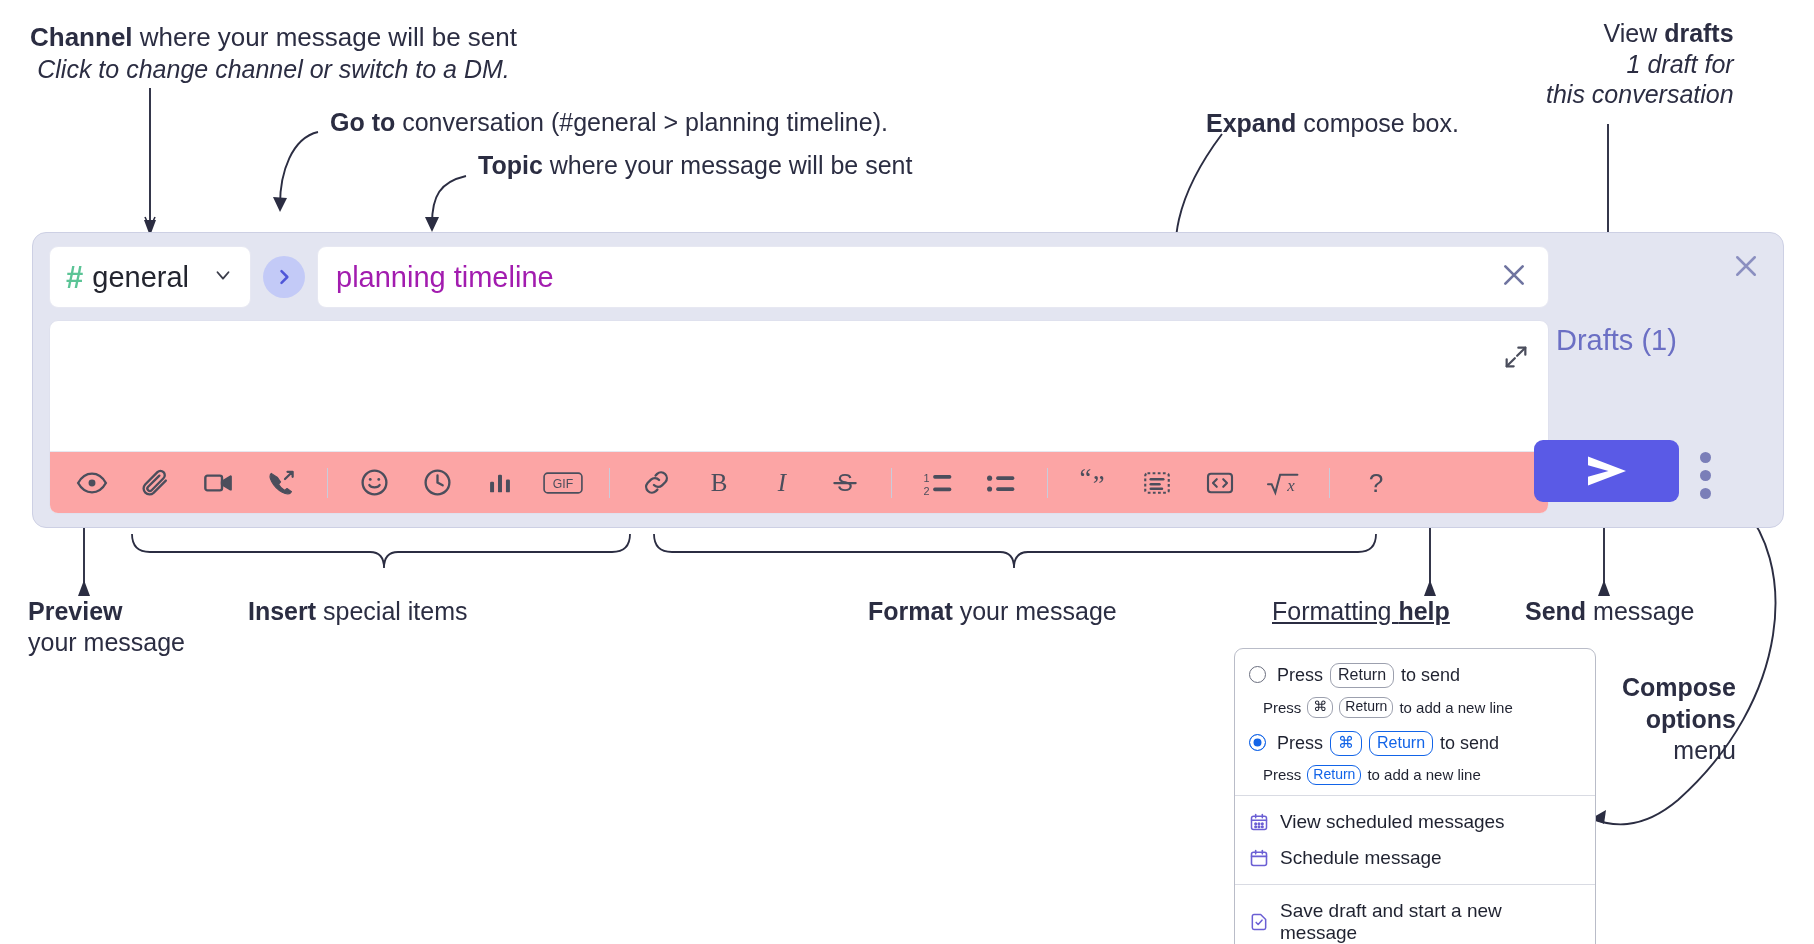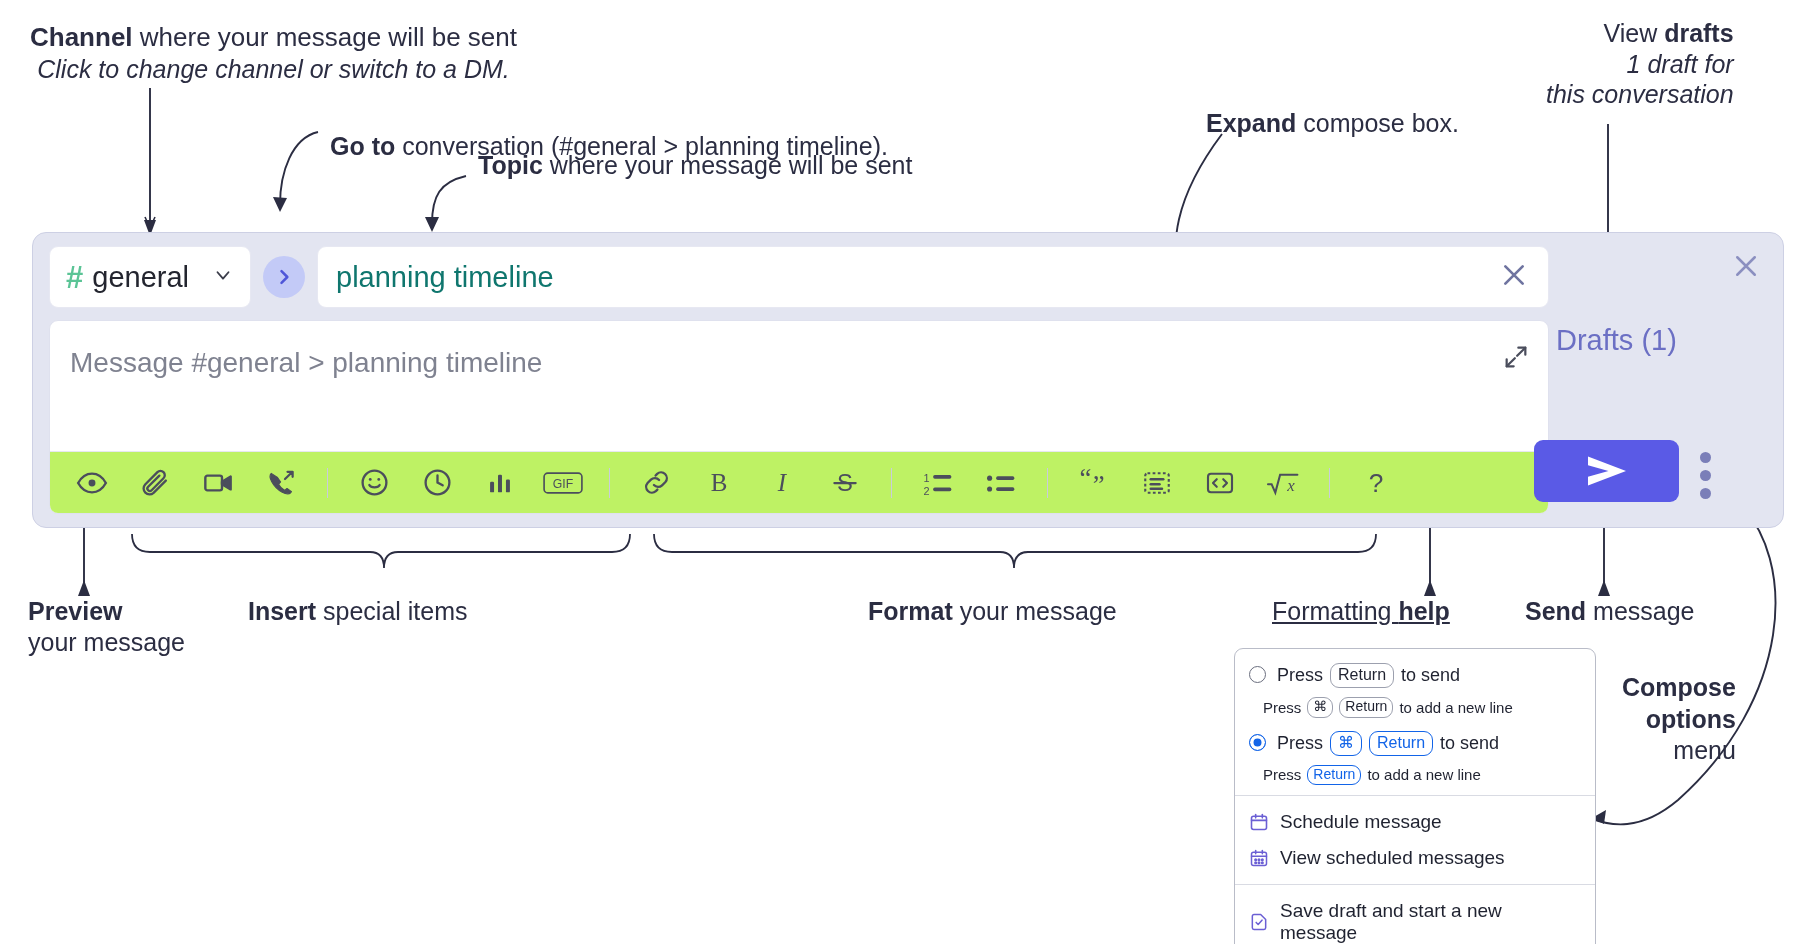--- a/index.html
+++ b/index.html
@@ -11,21 +11,21 @@
     color: #2b2d42;
     position: relative;
     overflow: hidden;
   }
   .ann { position: absolute; color: #2b2d42; line-height: 1.22; white-space: nowrap; }
   .ann b { font-weight: 700; }
 
   
   #ann-channel      { left: 30px;  top: 22px;  font-size: 26px; text-align: center; }
   #ann-channel .l2  { font-style: italic; font-size: 25px; }
-  #ann-goto         { left: 330px; top: 107px; font-size: 25px; margin-top: 24px; }
+  #ann-goto         { left: 330px; top: 107px; font-size: 25px; }
   #ann-topic        { left: 478px; top: 150px; font-size: 25px; }
   #ann-expand       { left: 1206px; top: 108px; font-size: 25px; }
   #ann-drafts       { left: 1546px; top: 18px;  font-size: 25px; text-align: right; }
   #ann-drafts .l2, #ann-drafts .l3 { font-style: italic; }
   #ann-preview      { left: 28px;  top: 596px; font-size: 25px; }
   #ann-insert       { left: 248px; top: 596px; font-size: 25px; }
   #ann-format       { left: 868px; top: 596px; font-size: 25px; }
   #ann-fmthelp      { left: 1272px; top: 596px; font-size: 25px; text-decoration: underline; }
   #ann-send         { left: 1525px; top: 596px; font-size: 25px; }
   #ann-compose      { left: 1622px; top: 672px; font-size: 25px; line-height: 1.26; text-align: right; }
@@ -59,39 +59,39 @@
   #goto-btn {
     width: 42px; height: 42px; border-radius: 21px; background: #c3caf7;
     display: flex; align-items: center; justify-content: center;
     margin: 0 12px; flex: 0 0 auto;
   }
   #topic-field {
     flex: 1; height: 62px; background: #fff; border-radius: 9px;
     border: 1px solid #e7e8f2;
     display: flex; align-items: center; padding: 0 18px;
   }
-  #topic-text { font-size: 29px; color: #0f766e; }
+  #topic-text { font-size: 29px; color: #a21caf; }
   #topic-clear { margin-left: auto; color: #6f74a0; }
 
   
   #msg-box {
     position: absolute; left: 0; top: 74px; width: 100%; height: 194px;
     background: #fff; border: 1px solid #dfe1ee; border-radius: 9px;
     overflow: hidden;
   }
   #msg-placeholder {
     position: absolute; left: 20px; top: 26px;
     font-size: 28px; color: #7f8290;
   }
   #expand-btn { position: absolute; right: 18px; top: 22px; color: #4a4d5c; }
 
   
   #toolbar {
     position: absolute; left: 0; right: 0; bottom: 0; height: 62px;
-    background: #bef264; border-top: 1px solid #e6e8f1;
+    background: #fca5a5; border-top: 1px solid #e6e8f1;
     display: flex; align-items: center; padding: 0 14px; gap: 7px;
   }
   .tb { width: 56px; height: 46px; display: flex; align-items: center; justify-content: center; color: #4b4e5c; }
   .tbsep { width: 1px; height: 30px; background: #c9ccdb; margin: 0 11px; flex: 0 0 auto; }
 
   
   #drafts-link {
     position: absolute; left: 1556px; top: 324px;
     font-size: 29px; color: #6b6fc4;
   }
@@ -254,21 +254,20 @@
         <span id="topic-text">planning timeline</span>
         <span id="topic-clear">
           <svg width="32" height="32" viewBox="0 0 24 24" fill="none" stroke="currentColor" stroke-width="2" stroke-linecap="round">
               <path d="M5.5 5.5 L18.5 18.5 M18.5 5.5 L5.5 18.5"></path>
             </svg>
         </span>
       </div>
     </div>
 
     <div id="msg-box">
-      <div id="msg-placeholder">Message #general &gt; planning timeline</div>
 
       <div id="expand-btn">
         <svg width="28" height="28" viewBox="0 0 24 24" fill="none" stroke="currentColor" stroke-width="1.9" stroke-linecap="round" stroke-linejoin="round">
           <polyline points="14 4 20 4 20 10"></polyline>
             <line x1="20" y1="4" x2="13" y2="11"></line>
           <polyline points="10 20 4 20 4 14"></polyline>
             <line x1="4" y1="20" x2="11" y2="13"></line>
         </svg>
       </div>
 
@@ -470,48 +469,48 @@
     <div class="opt-sub">
       <span>Press</span>
       <span class="kbd sm blue">Return</span>
       <span>to add a new line</span>
     </div>
   </div>
 
   <div class="menu-div"></div>
 
   <div class="menu-sec" style="padding:8px 0">
-    <div class="menu-item">
-      <span class="mi-ico">
-        <svg width="20" height="20" viewBox="0 0 24 24" fill="none" stroke="currentColor" stroke-width="1.9" stroke-linecap="round">
-            <rect x="3" y="5" width="18" height="16" rx="2.4"></rect>
-            <line x1="3" y1="10" x2="21" y2="10"></line>
-            <line x1="8" y1="3" x2="8" y2="7"></line>
-            <line x1="16" y1="3" x2="16" y2="7"></line>
-          </svg>
-      </span>
-      <span>Schedule message</span>
-    </div>
     <div class="menu-item">
       <span class="mi-ico">
         <svg width="20" height="20" viewBox="0 0 24 24" fill="none" stroke="currentColor" stroke-width="1.8" stroke-linecap="round">
             <rect x="3" y="5" width="18" height="16" rx="2.4"></rect>
             <line x1="3" y1="10" x2="21" y2="10"></line>
             <line x1="8" y1="3" x2="8" y2="7"></line>
             <line x1="16" y1="3" x2="16" y2="7"></line>
             <circle cx="8" cy="14" r="0.95" fill="currentColor"></circle>
             <circle cx="12" cy="14" r="0.95" fill="currentColor"></circle>
             <circle cx="16" cy="14" r="0.95" fill="currentColor"></circle>
             <circle cx="8" cy="17.6" r="0.95" fill="currentColor"></circle>
             <circle cx="12" cy="17.6" r="0.95" fill="currentColor"></circle>
             <circle cx="16" cy="17.6" r="0.95" fill="currentColor"></circle>
           </svg>
       </span>
       <span>View scheduled messages</span>
     </div>
+    <div class="menu-item">
+      <span class="mi-ico">
+        <svg width="20" height="20" viewBox="0 0 24 24" fill="none" stroke="currentColor" stroke-width="1.9" stroke-linecap="round">
+            <rect x="3" y="5" width="18" height="16" rx="2.4"></rect>
+            <line x1="3" y1="10" x2="21" y2="10"></line>
+            <line x1="8" y1="3" x2="8" y2="7"></line>
+            <line x1="16" y1="3" x2="16" y2="7"></line>
+          </svg>
+      </span>
+      <span>Schedule message</span>
+    </div>
   </div>
 
   <div class="menu-div"></div>
 
   <div class="menu-sec" style="padding:8px 0">
     <div class="menu-item">
       <span class="mi-ico">
         <svg width="20" height="20" viewBox="0 0 24 24" fill="none" stroke="currentColor" stroke-width="1.8" stroke-linecap="round" stroke-linejoin="round">
             <path d="M14 3 H6 a2 2 0 0 0 -2 2 v14 a2 2 0 0 0 2 2 h12 a2 2 0 0 0 2 -2 V9 Z"></path>
             <polyline points="8.6 12.5 11 15 15.6 9.8"></polyline>

